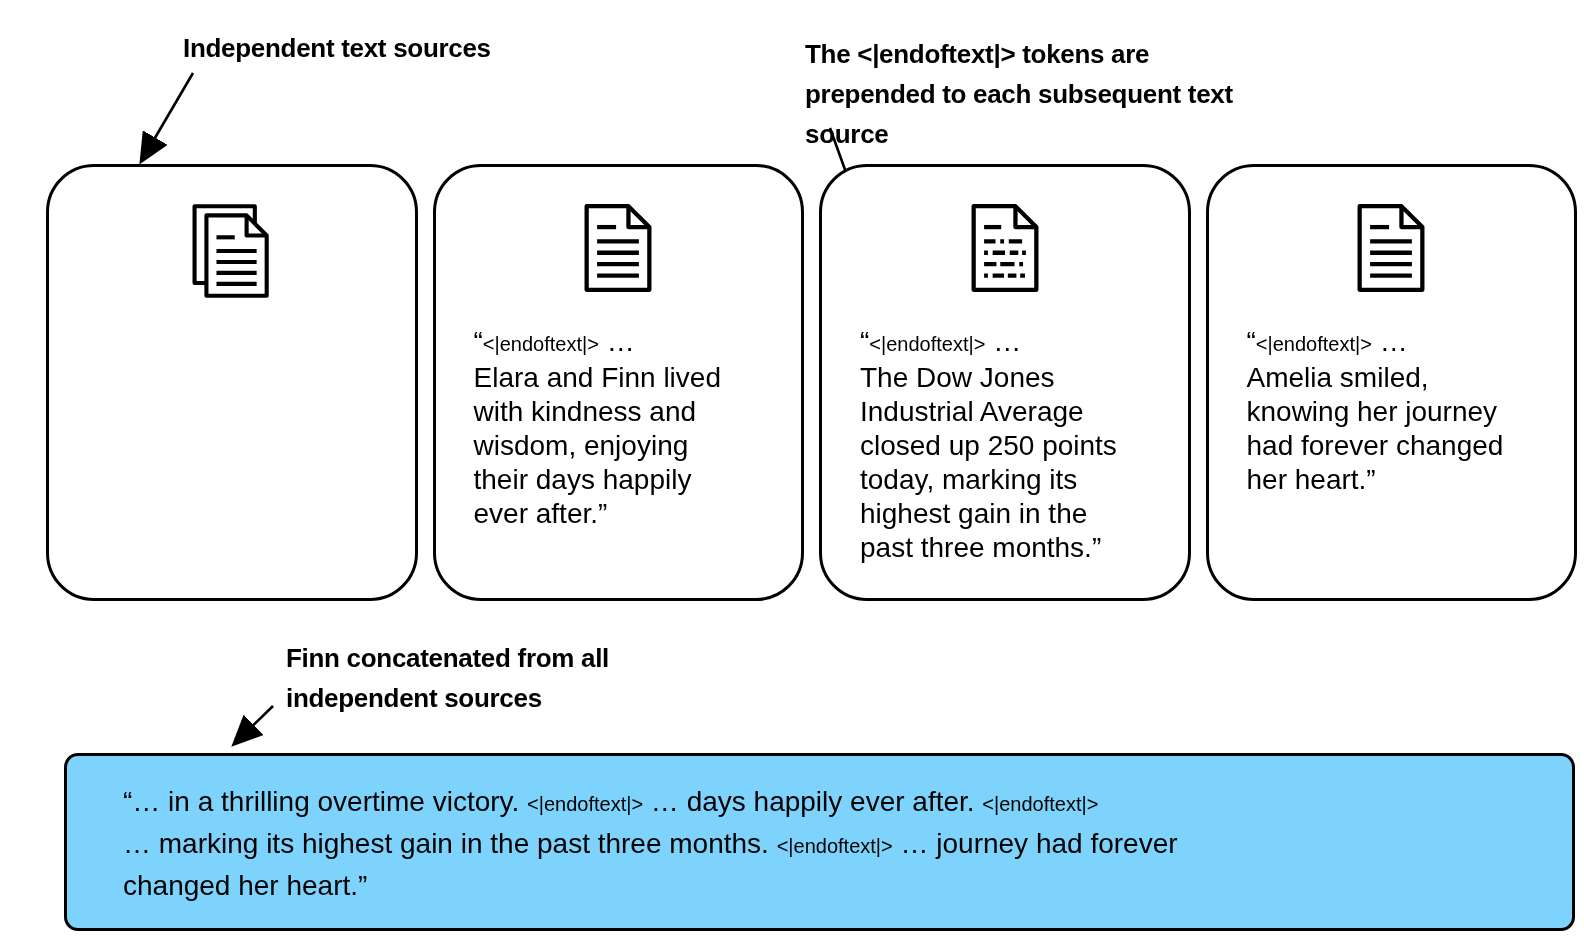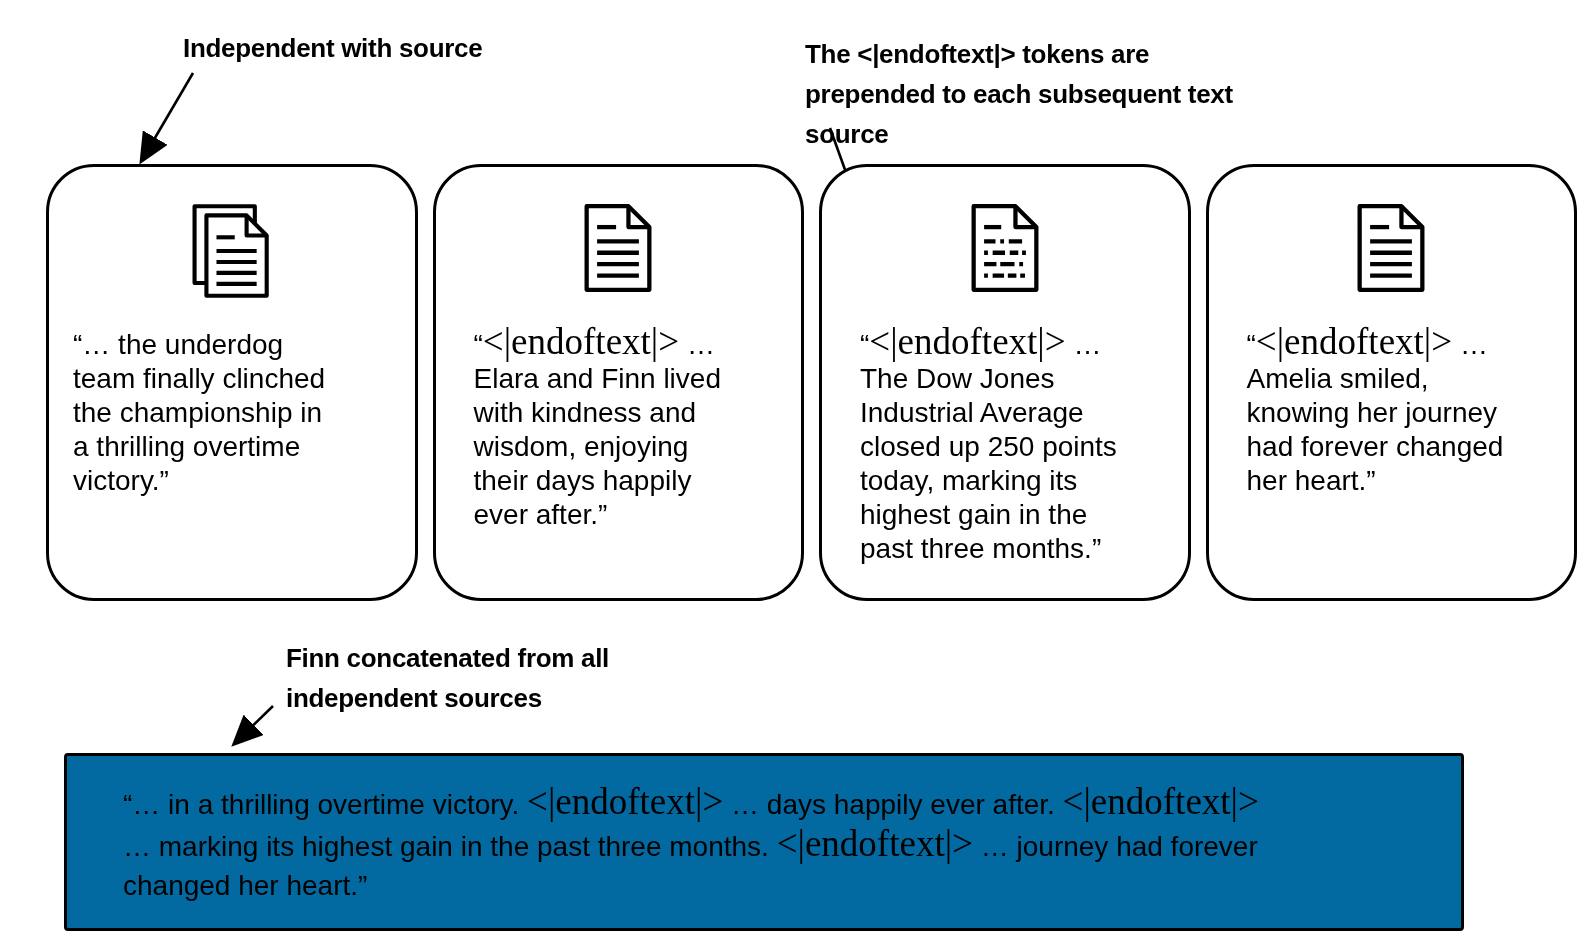--- a/index.html
+++ b/index.html
@@ -54,32 +54,32 @@
     align-items: flex-start;
   }
   .quote {
     margin: 24px 12px 0 38px;
     font-size: 28px;
     line-height: 34px;
     white-space: pre-line;
   }
   .card:first-child .quote { margin-left: 24px; }
   .mono {
-    font-family: Liberation Serif, serif;
-    font-size: 37px;
+    font-family: Liberation Sans, sans-serif;
+    font-size: 20px;
     line-height: inherit;
   }
 
   .concat-box {
     position: absolute;
     left: 64px; top: 753px;
-    width: 1400px; height: 178px;
+    width: 1511px; height: 178px;
     border: 3px solid #000;
-    border-radius: 4px;
-    background: #0369a1;
+    border-radius: 14px;
+    background: #7dd3fc;
   }
   .concat-text {
     padding: 26px 46px 0 56px;
     font-size: 28px;
     line-height: 39px;
     white-space: pre-line;
   }
   .doc-icon { display: block; }
 </style>
 </head>
@@ -91,21 +91,21 @@
     <defs>
       <marker id="ah" markerWidth="13" markerHeight="11" refX="10" refY="5.5" orient="auto">
         <path d="M0,0 L12,5.5 L0,11 Z"></path>
       </marker>
     </defs>
     <line x1="193" y1="73" x2="142" y2="160" marker-end="url(#ah)"></line>
     <line x1="830" y1="128" x2="893" y2="303" marker-end="url(#ah)"></line>
     <line x1="273" y1="706" x2="235" y2="743" marker-end="url(#ah)"></line>
   </svg>
 
-  <div class="label lbl-independent">Independent with source</div>
+  <div class="label lbl-independent">Independent text sources</div>
 
   <div class="label lbl-endoftext">The &lt;|endoftext|&gt; tokens are
 prepended to each subsequent text
 source</div>
 
   <div class="cards-row">
 
     <div class="card">
       <div class="icon-wrap">
         <svg class="doc-icon" width="84" height="100" viewBox="0 0 92 106">
@@ -114,25 +114,20 @@
             <path d="M18 14 H62 L84 36 V102 H18 Z" fill="#fff"></path>
             <path d="M62 14 V36 H84"></path>
             <line x1="29" y1="38" x2="49" y2="38"></line>
             <line x1="29" y1="53" x2="73" y2="53"></line>
             <line x1="29" y1="65" x2="73" y2="65"></line>
             <line x1="29" y1="77" x2="73" y2="77"></line>
             <line x1="29" y1="89" x2="73" y2="89"></line>
           </g>
         </svg>
       </div>
-      <p class="quote"><span>“</span><span class="mono"></span><span>… the underdog
-team finally clinched
-the championship in
-a thrilling overtime
-victory.”</span></p>
     </div>
 
     <div class="card">
       <div class="icon-wrap">
         <svg class="doc-icon" width="76" height="94" viewBox="0 0 80 96">
           <g fill="none" stroke="#000" stroke-width="4.5" stroke-linejoin="round">
             <path d="M7 4 H51 L73 26 V92 H7 Z" fill="#fff"></path>
             <path d="M51 4 V26 H73"></path>
             <line x1="18" y1="26" x2="38" y2="26"></line>
             <line x1="18" y1="41" x2="62" y2="41"></line>

